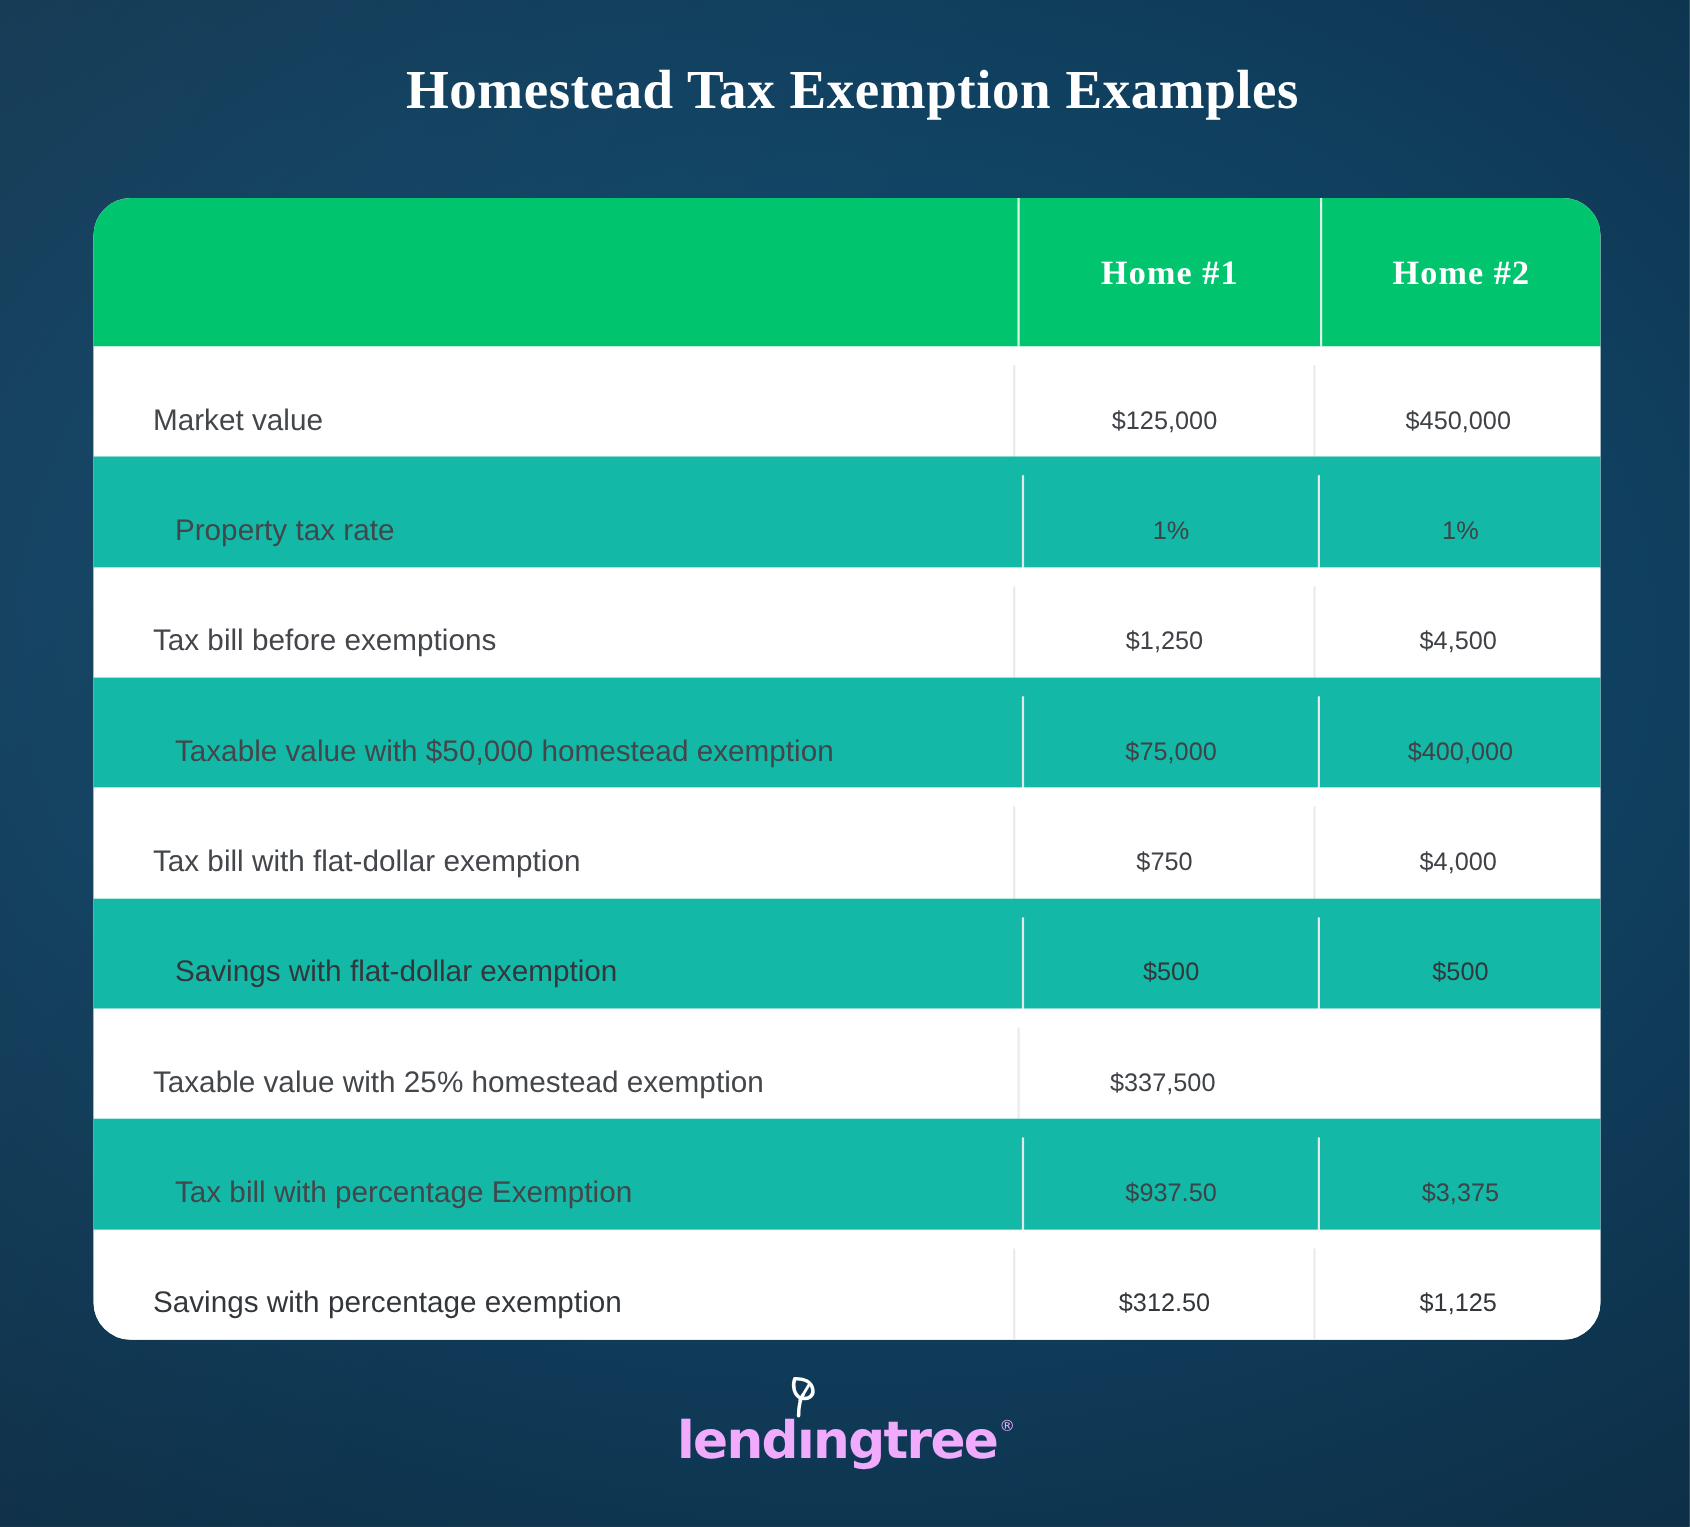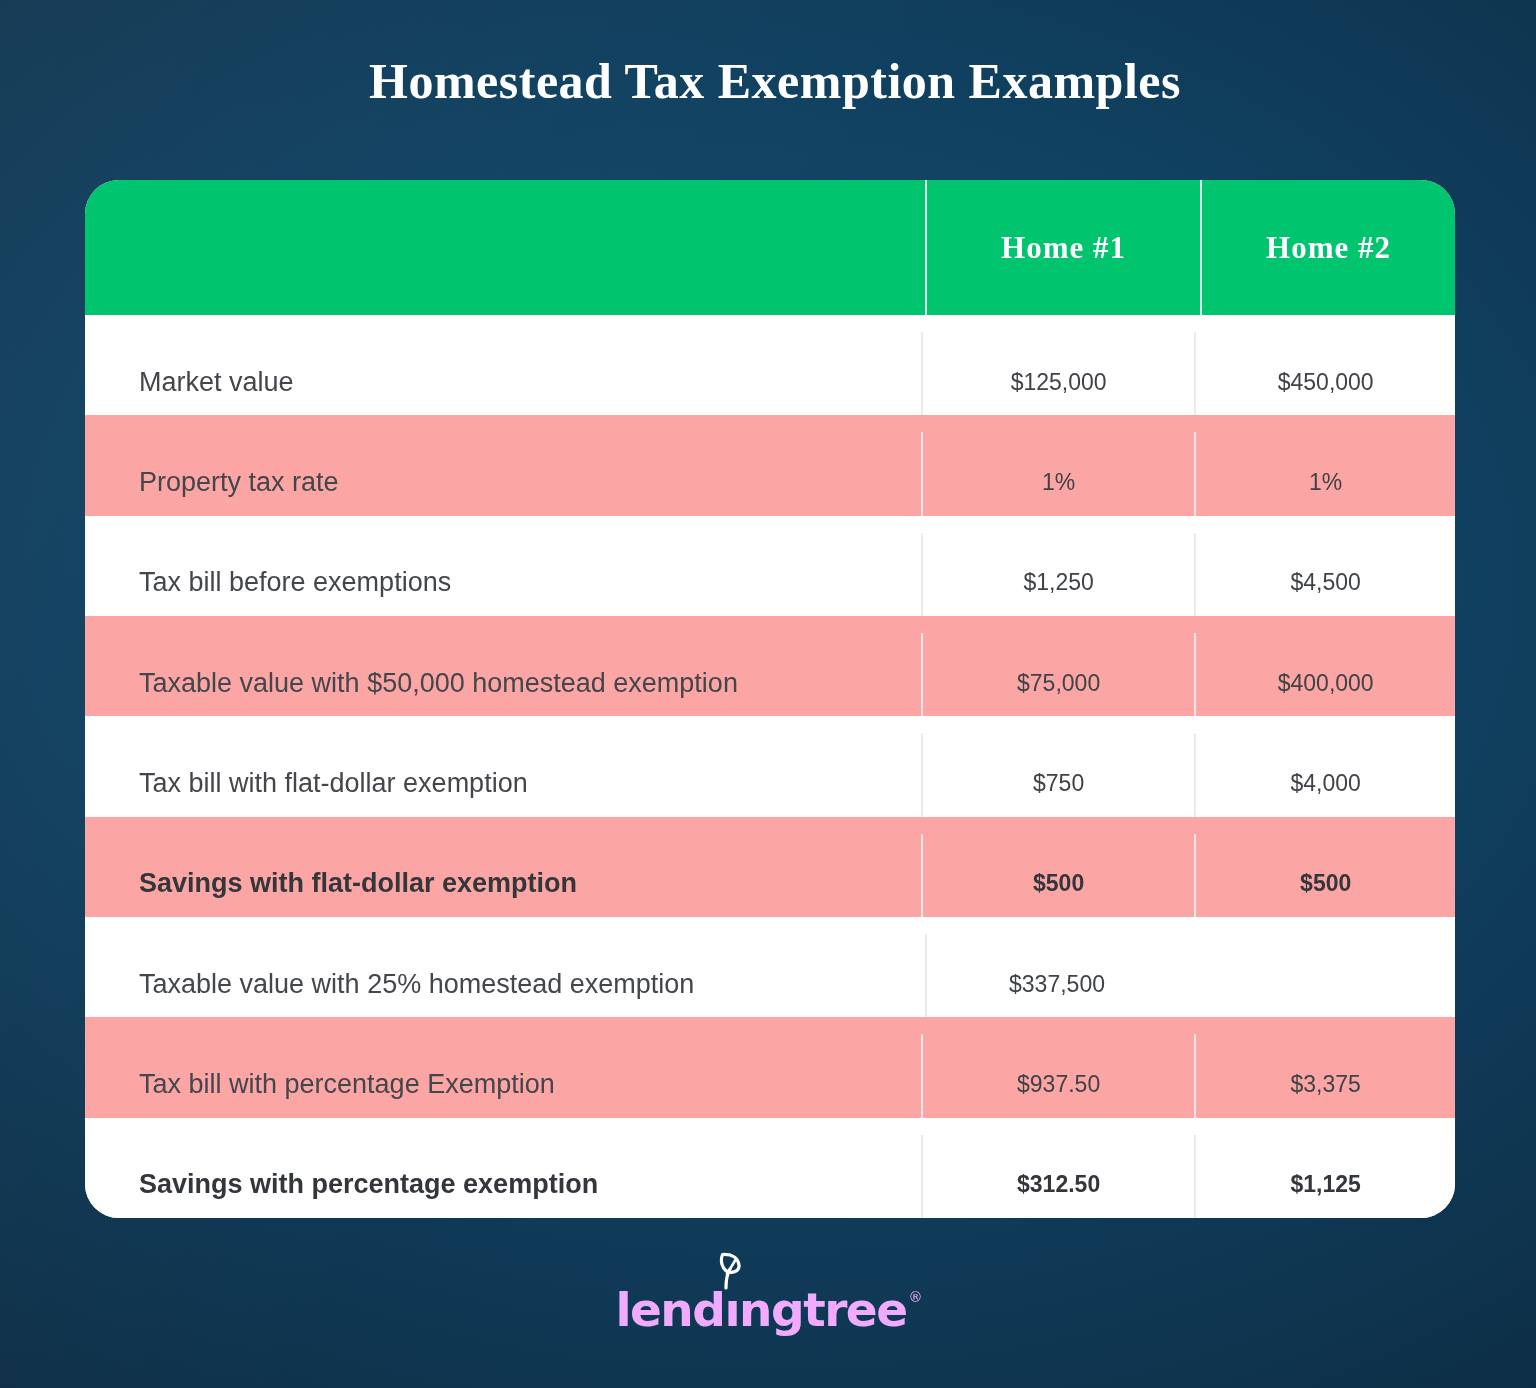--- a/index.html
+++ b/index.html
@@ -73,21 +73,21 @@
   .tbody {
     flex: 1;
     display: flex;
     flex-direction: column;
   }
   .row {
     flex: 1;
     display: flex;
     background: #ffffff;
   }
-  .row.alt { background: #fca5a5; }
+  .row.alt { background: #14b8a6; padding-left: 20px; }
   .cell {
     display: flex;
     align-items: center;
     box-sizing: border-box;
     height: 100%;
     font-size: 27px;
     color: #43464b;
     margin-top: 17px;
   }
   .cell.label {
@@ -97,21 +97,21 @@
   }
   .cell.val {
     justify-content: center;
     font-size: 23px;
     color: #3f4247;
     border-left: 2px solid #e9ebec;
   }
   .cell.v1 { width: 275px; }
   .cell.v2 { width: 262px; }
   .row.alt .cell.val { border-left-color: #e4e6e8; }
-  .row.emph .cell { font-weight: bold; color: #33363a; }
+  .row.emph .cell { font-weight: normal; color: #33363a; }
 
   
   .logo {
     position: absolute;
     left: 0;
     right: 0;
     top: 1282px;
     display: flex;
     justify-content: center;
     align-items: baseline;

